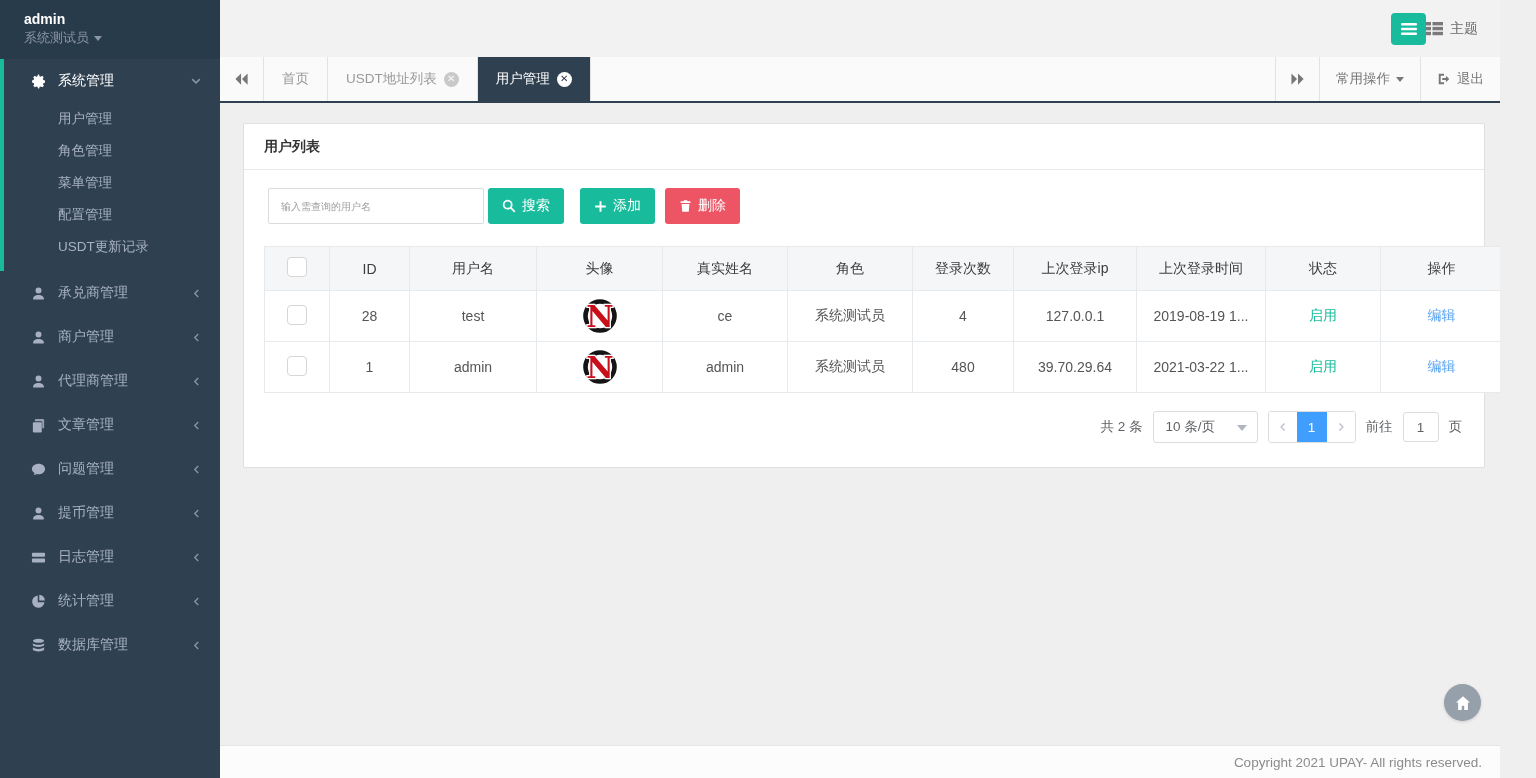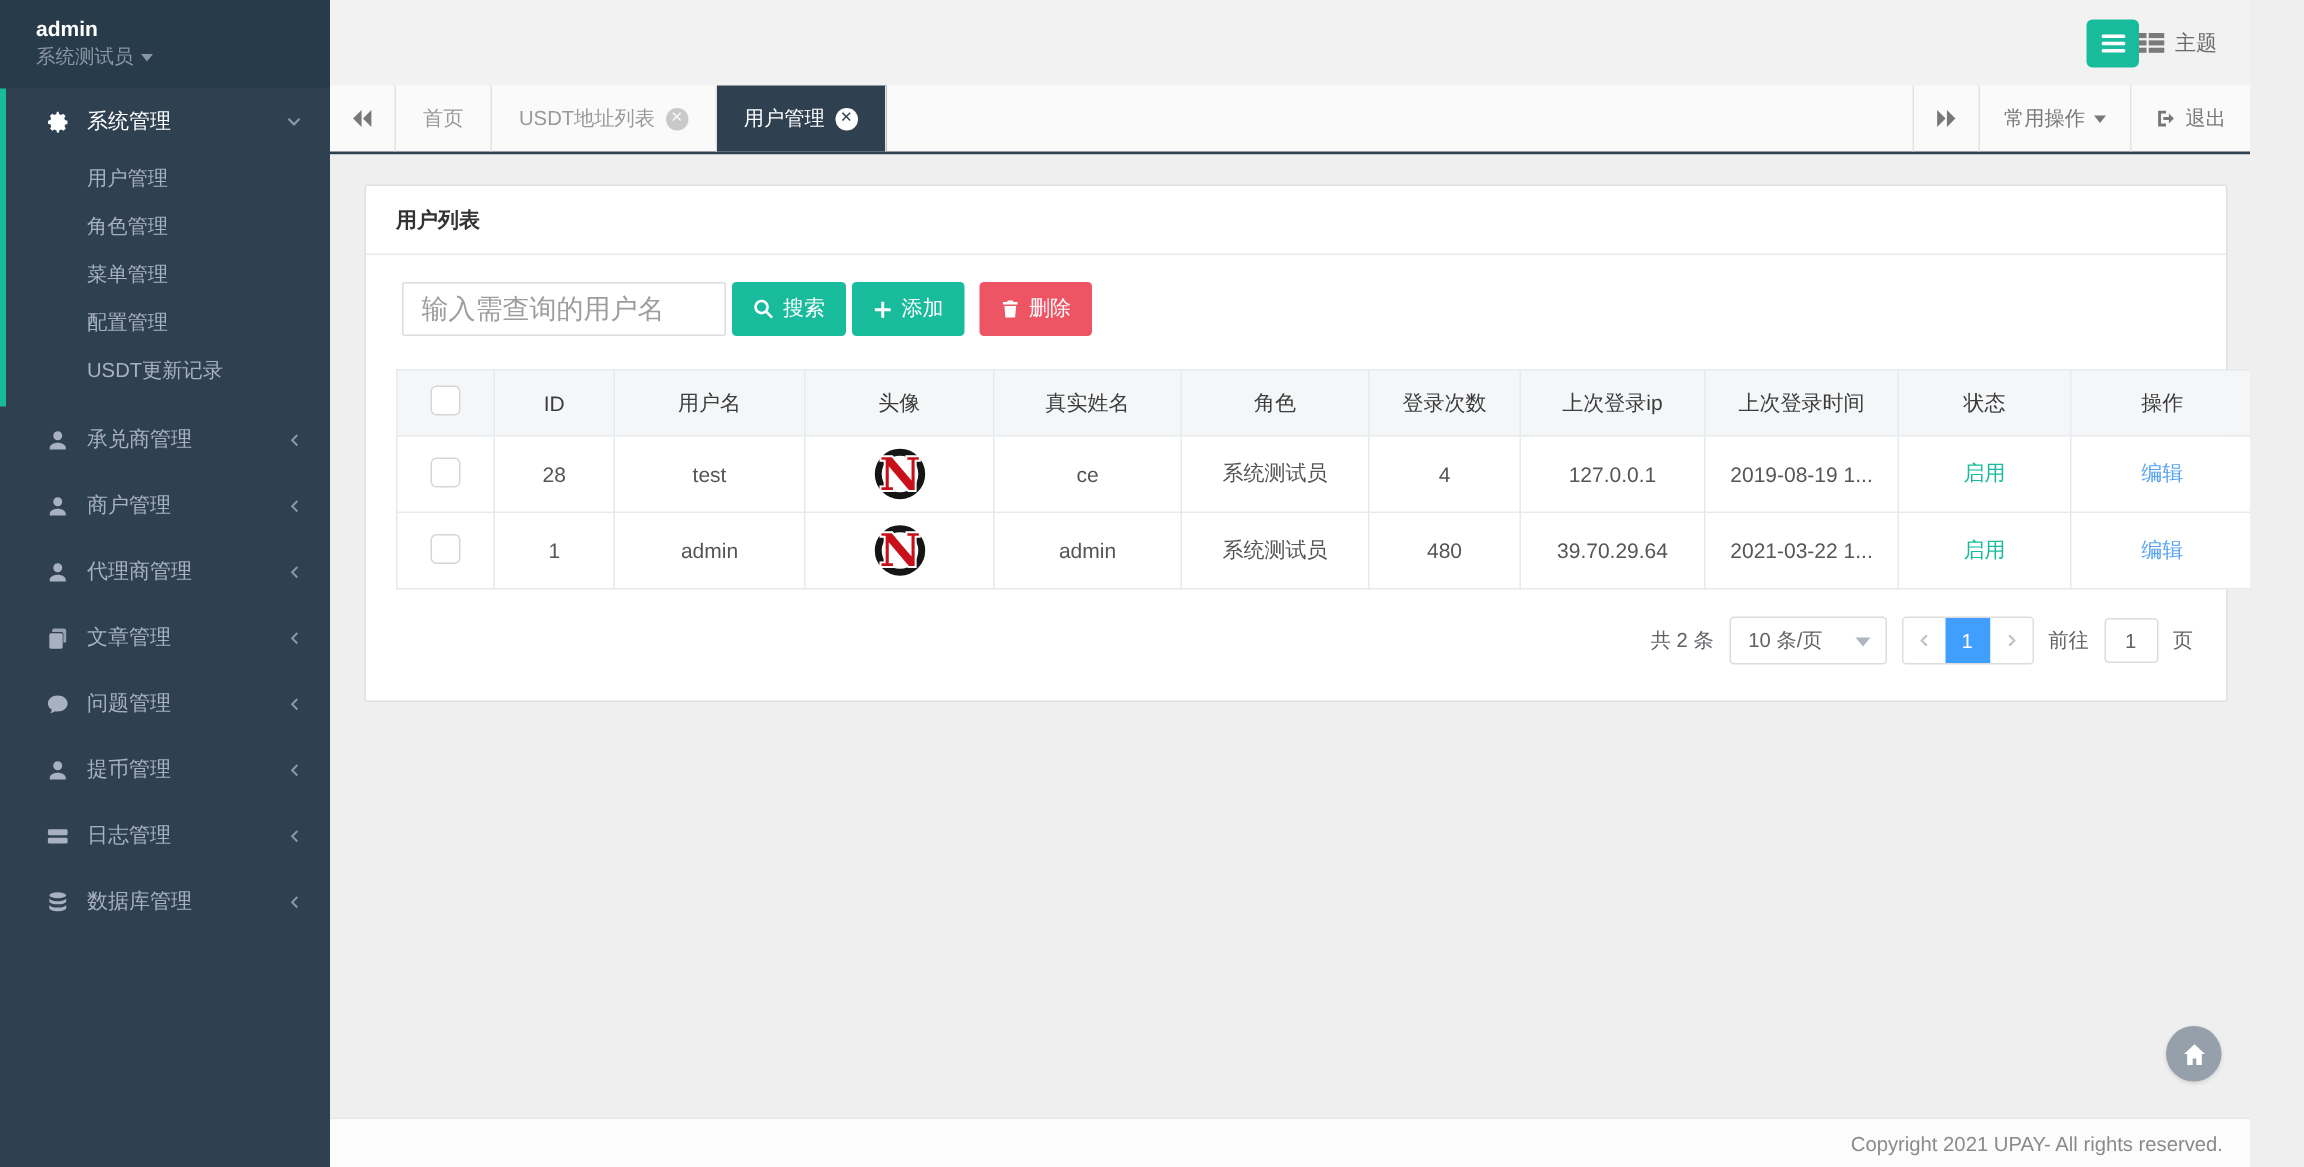--- a/index.html
+++ b/index.html
@@ -44,27 +44,27 @@
   .tab-action { display:flex; align-items:center; gap:6px; padding:0 16px; color:#777; font-size:13.5px; cursor:pointer; border-left:1px solid #e3e3e3; }
 
   .content { flex:1; background:#efefef; overflow:hidden; }
 
   
   .card { background:#ffffff; border:1px solid #e0e0e0; margin:20px 15px 0 23px; border-radius:2px; }
   .card-header { height:46px; display:flex; align-items:center; padding:0 20px; border-bottom:1px solid #e7eaec; font-weight:bold; font-size:14px; color:#333; }
   .card-body { padding:16px 20px 24px 20px; }
 
   .toolbar { display:flex; align-items:center; margin:2px 0 22px 4px; }
-  .search-input { width:216px; height:36px; border:1px solid #dcdcdc; border-radius:2px; padding:0 12px; font-size:18px; color:#333; outline:none; }
+  .search-input { width:216px; height:36px; border:1px solid #dcdcdc; border-radius:2px; padding:0 12px; font-size:10px; color:#333; outline:none; }
   .search-input::placeholder { color:#9d9d9d; }
   .btn { height:36px; border:none; border-radius:3px; color:#fff; font-size:14px; display:flex; align-items:center; gap:6px; padding:0 14px; cursor:pointer; }
   .btn-green { background:#18bc9c; }
   .btn-red { background:#ed5565; }
   .btn-search { margin-left:4px; }
-  .btn-add { margin-left:4px; }
+  .btn-add { margin-left:16px; }
   .btn-del { margin-left:10px; }
 
   
   table.users { width:1238px; border-collapse:collapse; table-layout:fixed; }
   table.users th, table.users td { border:1px solid #e7eaec; text-align:center; vertical-align:middle; }
   table.users th { background:#f4f6f8; height:44px; font-size:14px; color:#3c3c3c; font-weight:normal; }
   table.users td { height:51px; font-size:14px; color:#555; background:#fff; }
   .checkbox { width:20px; height:20px; border:1px solid #d6d6d6; border-radius:4px; background:#fff; display:inline-block; cursor:pointer; }
   .status-link { color:#18bc9c; cursor:pointer; }
   .edit-link { color:#57a3f3; cursor:pointer; text-decoration:none; }
@@ -202,20 +202,34 @@
           </span>
       </div>
       <div class="menu-item">
         <span class="mi-icon">
             <svg class="icn" width="15" height="15" viewBox="0 0 16 16" fill="currentColor">
               <rect x="1" y="3" width="14" height="4.2" rx="1"></rect>
               <rect x="1" y="9" width="14" height="4.2" rx="1"></rect>
             </svg>
           </span>
         <span class="mi-label">日志管理</span>
+        <span class="chev">
+            <svg class="icn" width="11" height="11" viewBox="0 0 16 16" fill="none" stroke="currentColor" stroke-width="2">
+              <path d="M10.5 3l-5 5 5 5"></path>
+            </svg>
+          </span>
+      </div>
+      <div class="menu-item">
+        <span class="mi-icon">
+            <svg class="icn" width="15" height="15" viewBox="0 0 16 16" fill="currentColor">
+              <path d="M7.2 1.6a6.6 6.6 0 1 0 7.2 7.2H7.2V1.6z"></path>
+              <path d="M8.8.8v6h6a6.6 6.6 0 0 0-6-6z"></path>
+            </svg>
+          </span>
+        <span class="mi-label">统计管理</span>
         <span class="chev">
             <svg class="icn" width="11" height="11" viewBox="0 0 16 16" fill="none" stroke="currentColor" stroke-width="2">
               <path d="M10.5 3l-5 5 5 5"></path>
             </svg>
           </span>
       </div>
       <div class="menu-item">
         <span class="mi-icon">
             <svg class="icn" width="15" height="15" viewBox="0 0 16 16" fill="currentColor">
               <ellipse cx="8" cy="3" rx="6" ry="2.1"></ellipse>

